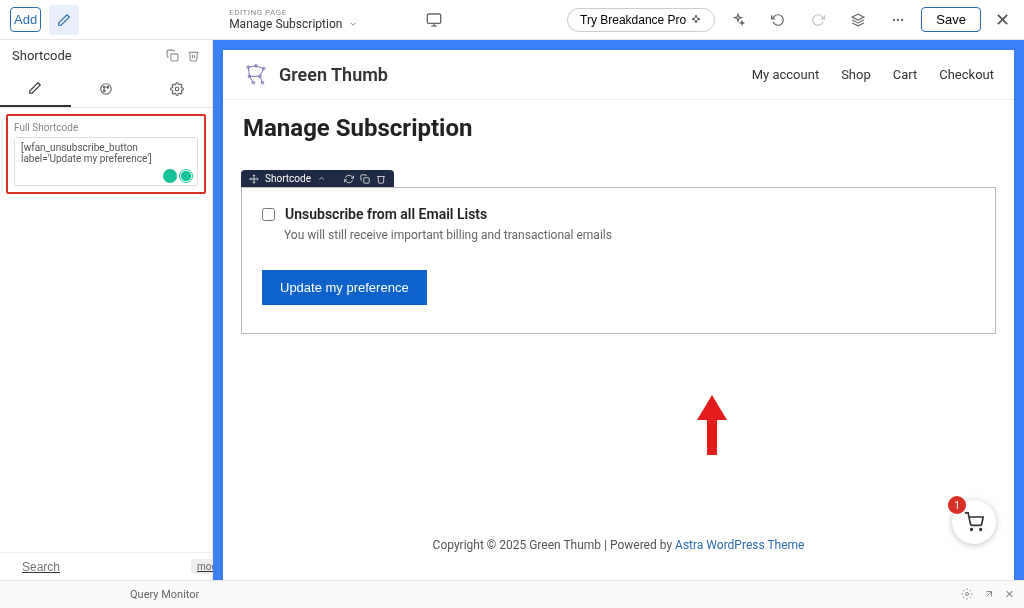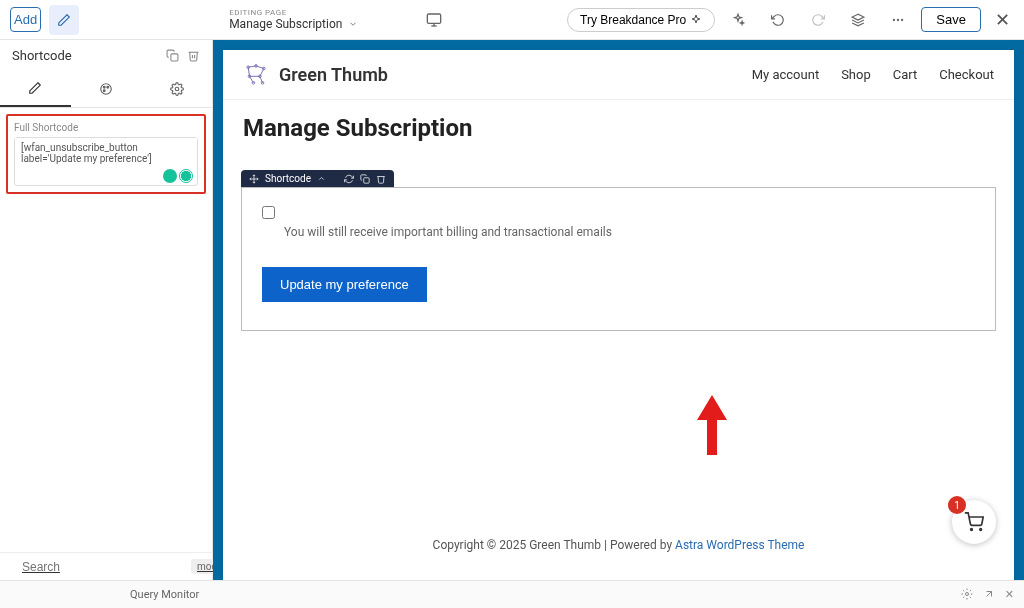--- a/index.html
+++ b/index.html
@@ -35,21 +35,21 @@
 .grammarly { position: absolute; right: 4px; bottom: 2px; display: flex; gap: 2px; align-items: center; }
 .g-circle { width: 14px; height: 14px; border-radius: 50%; display: inline-block; }
 .g-green { background: #15c39a; }
 .g-g { background: radial-gradient(circle,#15c39a 60%,#fff 61%); border:1px solid #15c39a; }
 .sidebar-flex { flex: 1; }
 .sidebar-bottom { height: 28px; display: flex; align-items: center; padding: 0 8px; border-top: 1px solid #eee; gap: 14px; text-decoration: underline; }
 .search-inp { flex:1; border:none; font-size: 12px; color:#888; }
 .chip { background:#eee; border-radius:3px; font-size:10px; padding:2px 6px; color:#666; }
 
 
-.preview { position: absolute; top: 40px; left: 213px; right: 0; bottom: 28px; background: #0369a1; padding: 10px 10px 0 10px; }
+.preview { position: absolute; top: 40px; left: 213px; right: 0; bottom: 28px; background: #3b82f6; padding: 10px 10px 0 10px; }
 .preview-inner { background:#fff; height: 100%; box-shadow: 0 0 4px rgba(0,0,0,0.08); position: relative; overflow: hidden; }
 .site-header { height: 50px; border-bottom: 1px solid #eee; display: flex; align-items: center; padding: 0 20px; }
 .logo-img { width: 26px; height: 26px; margin-right: 10px; }
 .site-name { font-size: 18px; font-weight: 600; color: #333; flex:1; }
 .site-nav { display:flex; gap: 22px; font-size: 13px; color: #333; padding-left: 12px; }
 .page-h1 { font-size: 24px; font-weight: 700; color: #222; padding: 14px 20px 10px 20px; }
 .content-box { margin: 18px; }
 .el-toolbar { background: #1f2a44; color: #fff; display: inline-flex; align-items: center; gap: 6px; font-size: 10px; padding: 3px 8px; border-radius: 4px 4px 0 0; }
 .el-toolbar .mini-icon { cursor:pointer; opacity:0.9; }
 .unsub-box { border: 1px solid #bbb; padding: 18px 20px 28px 20px; }
@@ -265,20 +265,21 @@
             <path d="M5 15H4a2 2 0 0 1-2-2V4a2 2 0 0 1 2-2h9a2 2 0 0 1 2 2v1"></path>
           </svg>
         <svg class="mini-icon" width="10" height="10" viewBox="0 0 24 24" fill="none" stroke="currentColor" stroke-width="2">
             <polyline points="3 6 5 6 21 6"></polyline>
             <path d="M19 6l-1 14a2 2 0 0 1-2 2H8a2 2 0 0 1-2-2L5 6"></path>
           </svg>
       </div>
       <div class="unsub-box">
         <div class="cb-row">
           <input type="checkbox" style="">
+          <span>Unsubscribe from all Email Lists</span>
         </div>
         <div class="sub-note">You will still receive important billing and transactional emails</div>
         <button class="update-btn">Update my preference</button>
       </div>
     </div>
 
     <svg class="arrow-anno" width="30" height="60" viewBox="0 0 30 60">
         <polygon points="15,0 30,25 20,25 20,60 10,60 10,25 0,25" fill="#e21b1b"></polygon>
       </svg>
 

